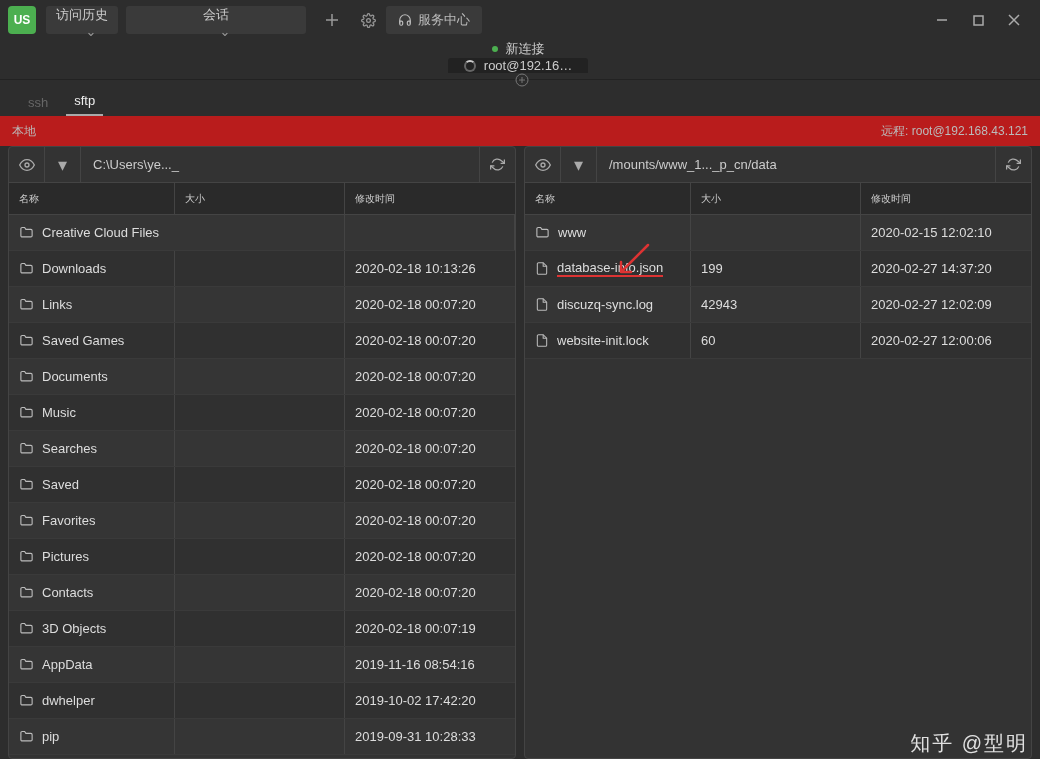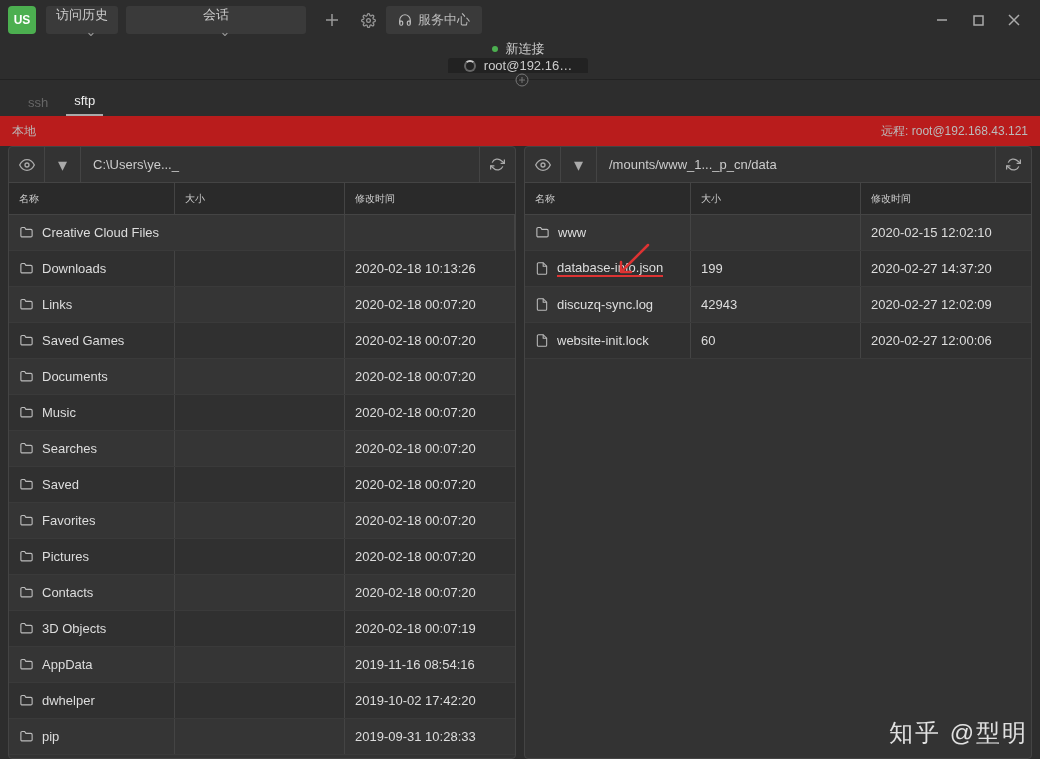--- a/index.html
+++ b/index.html
@@ -59,21 +59,21 @@
 .row { height: 36px; display: flex; align-items: center; border-bottom: 1px solid #3a3a3a; cursor: pointer; color: #ddd; background: #303030;}
 .row:nth-child(odd){ background:#353535;}
 .row .col-name { display: flex; align-items: center; }
 .row .icon { margin-right: 8px; color: #aaa; display: inline-flex; }
 .row.highlight .col-name span.fname { border-bottom: 2px solid #d33; }
 
 
 .arrow-annot { position: absolute; left: 613px; top: 240px; pointer-events:none; }
 
 
-.watermark { position: absolute; right: 12px; bottom: 10px; color: rgba(255,255,255,0.85); font-size: 24px; font-weight: 500; letter-spacing: 2px;}
+.watermark { position: absolute; right: 12px; bottom: 2px; color: rgba(255,255,255,0.85); font-size: 20px; font-weight: 500; letter-spacing: 2px;}
 
 </style>
 </head>
 <body>
 
 <div class="titlebar">
   <div class="logo">US</div>
   <div class="dropdown">
     <span>访问历史</span>
     <span class="chev">⌄</span>

